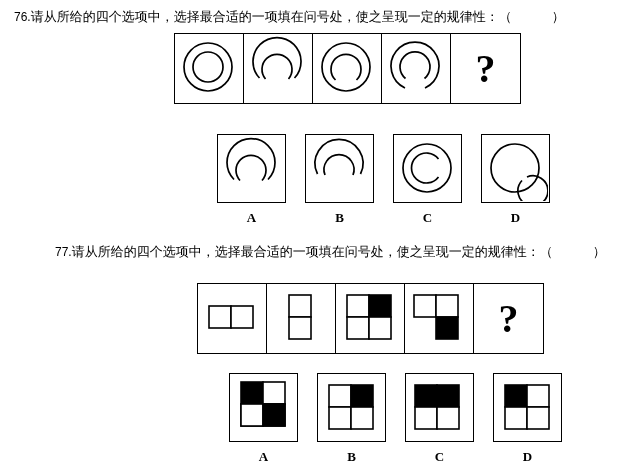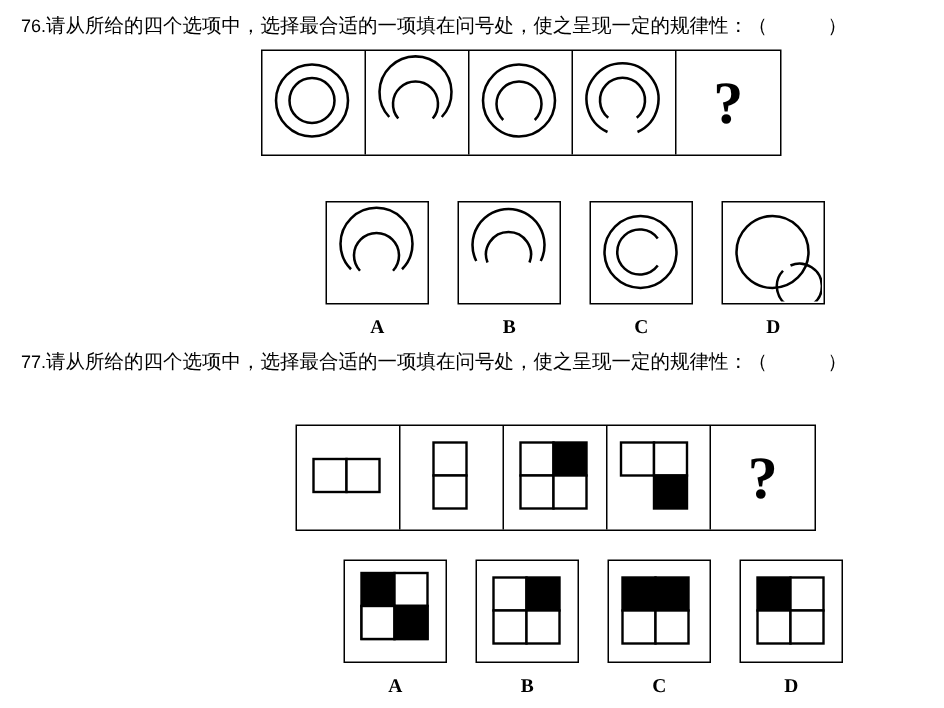--- a/index.html
+++ b/index.html
@@ -188,21 +188,21 @@
     </div>
   </div>
 
   <div class="labels" style="left:217px; top:210px;">
     <div class="lab">A</div>
     <div class="lab">B</div>
     <div class="lab">C</div>
     <div class="lab">D</div>
   </div>
 
-  <div class="question" style="top:232px;">
+  <div class="question" style="top:243px;margin-left:41px;">
     <div class="q-text">
       <span class="q-num">77.</span><span>请从所给的四个选项中，选择最合适的一项填在问号处，使之呈现一定的规律性：（</span><span class="q-blank"></span><span>）</span>
     </div>
   </div>
 
   <div class="stem-row" style="left:197px; top:283px;">
     <div class="cell">
       <div class="svgwrap">
         <svg width="66" height="66" viewBox="0 0 66 66">
           <rect x="11" y="22" width="22" height="22" fill="#fff" stroke="#000" stroke-width="1.6"></rect>

